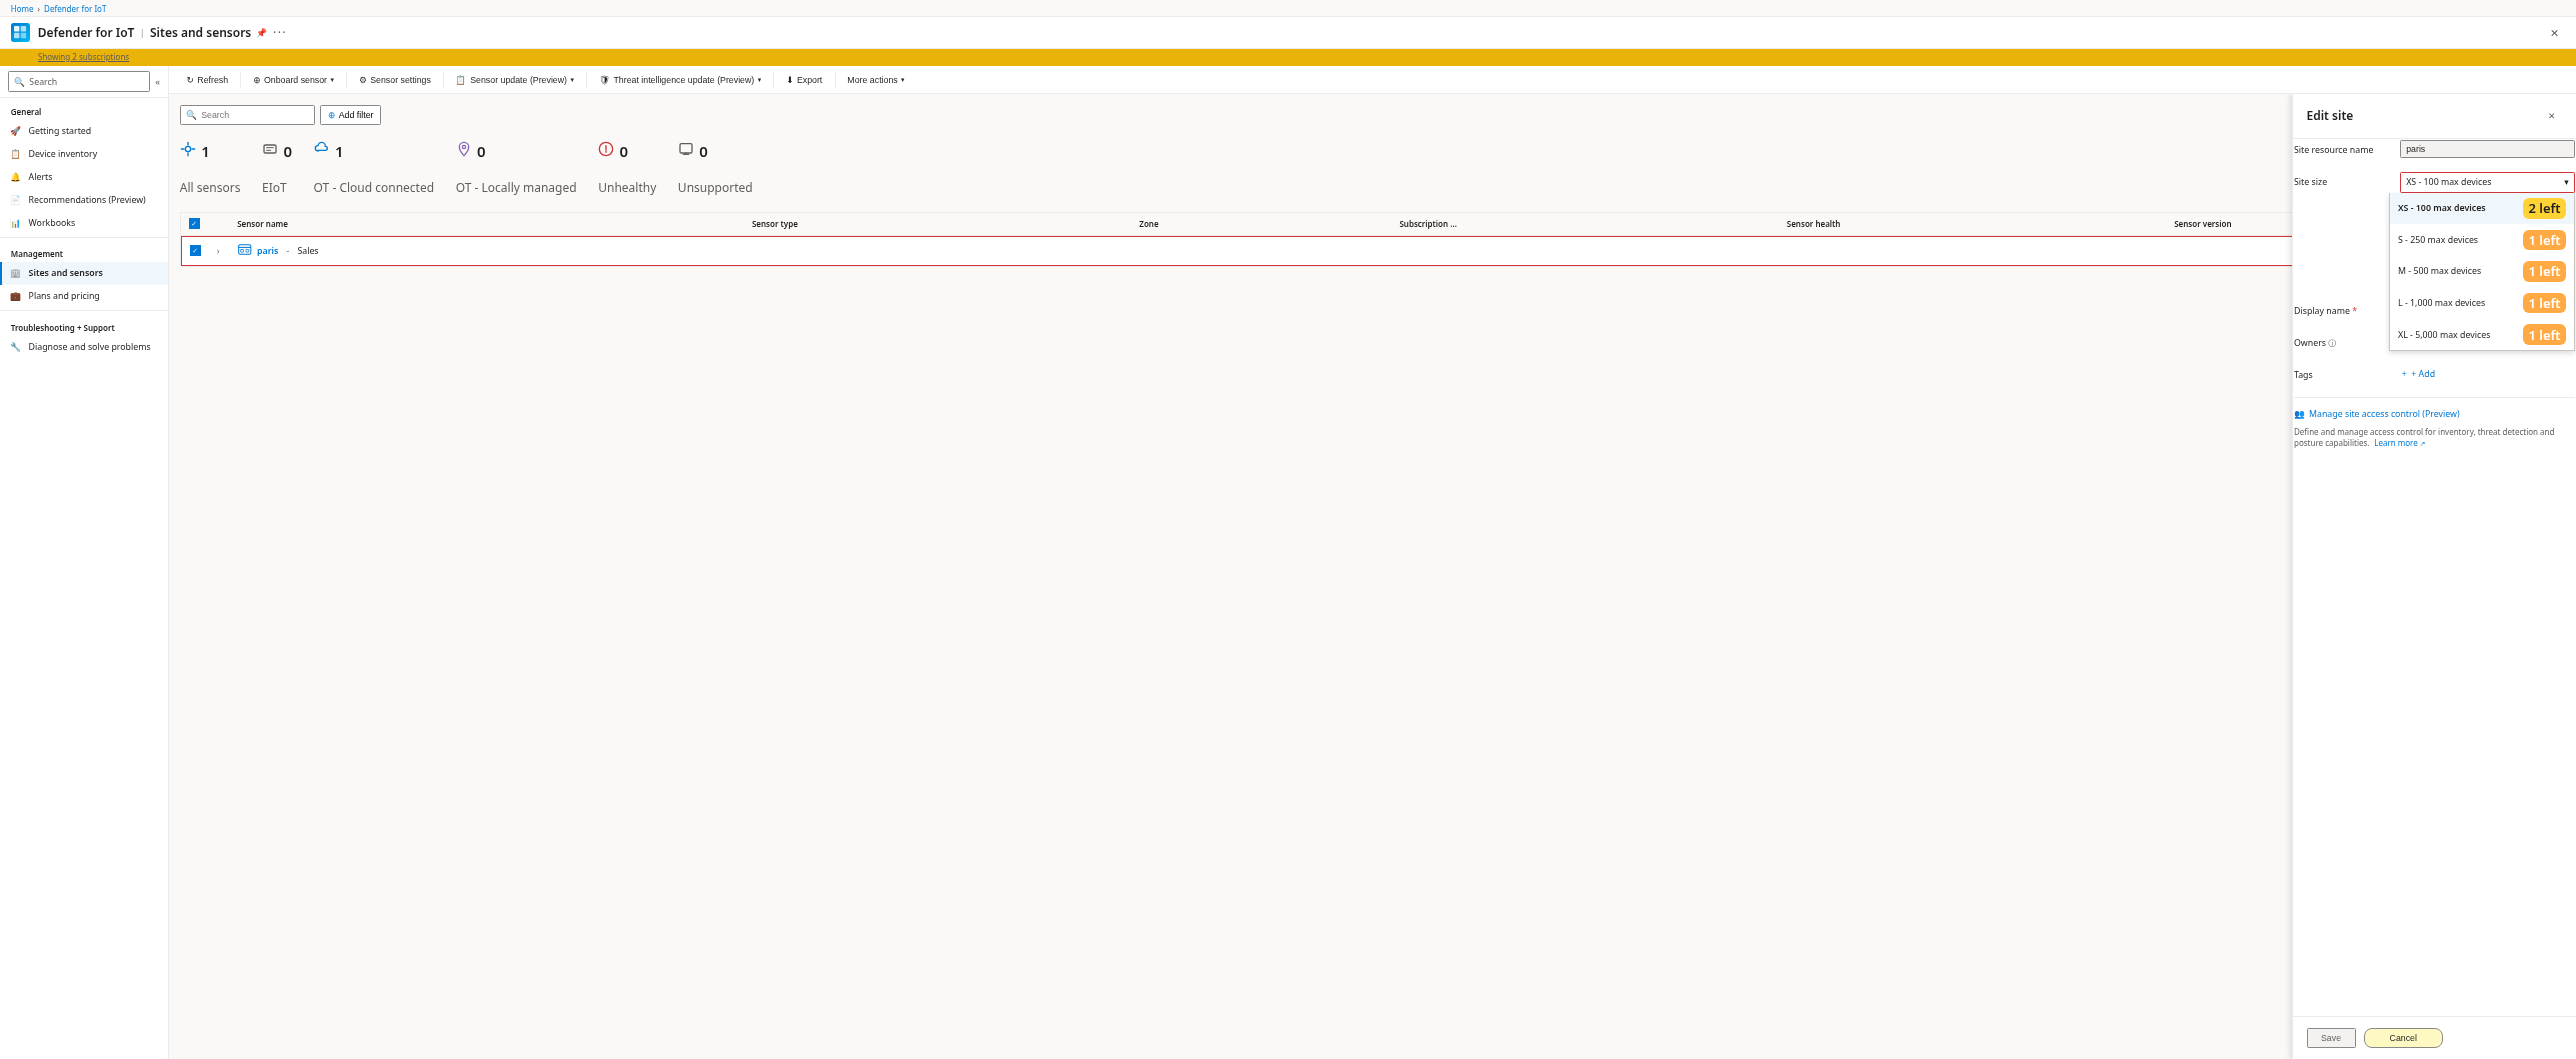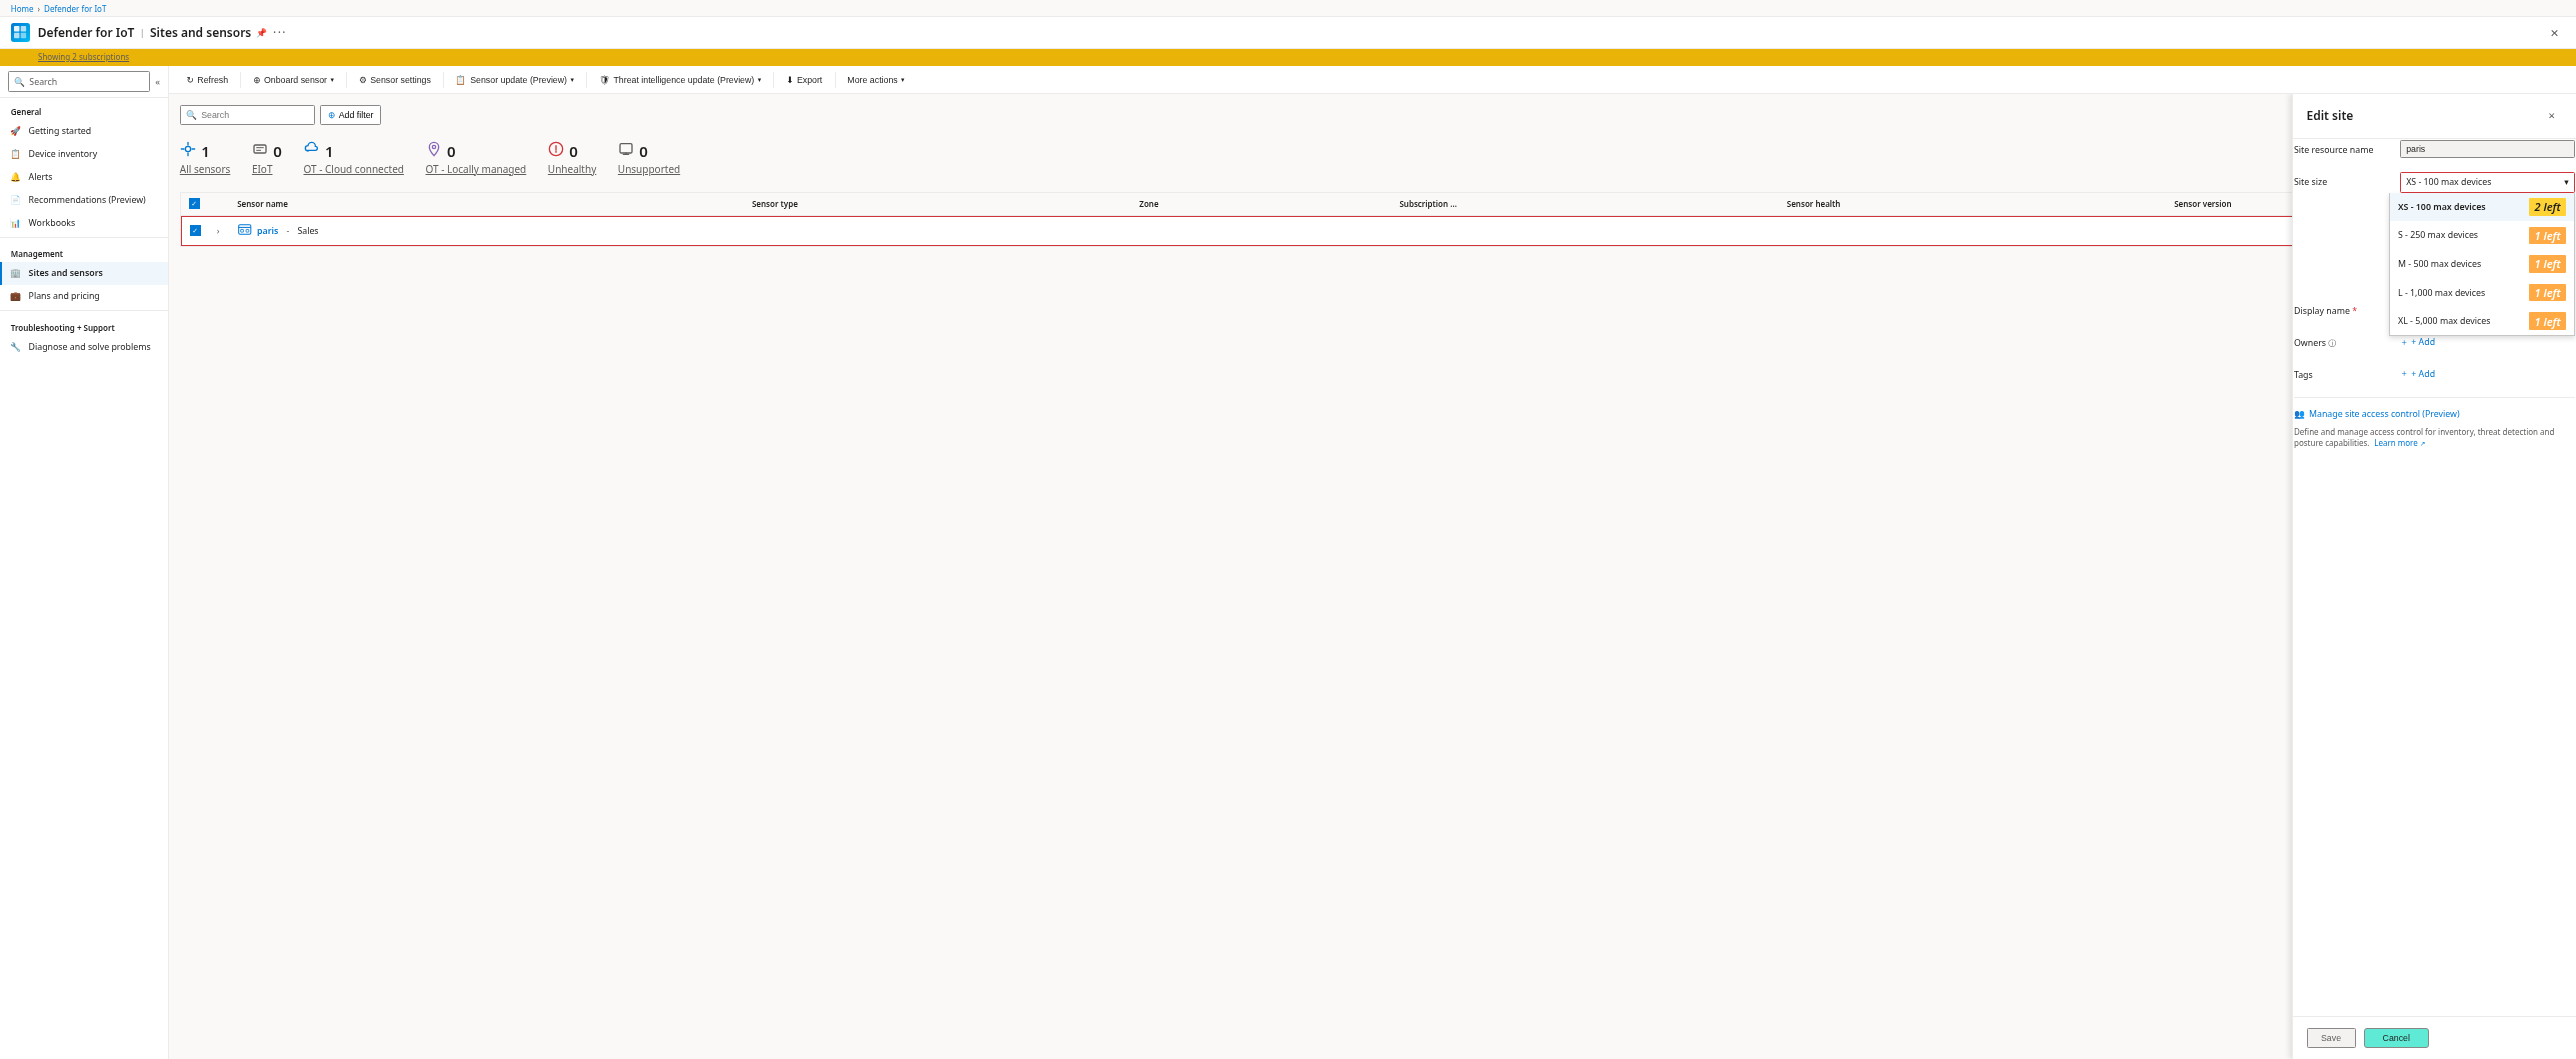--- a/index.html
+++ b/index.html
@@ -49,21 +49,21 @@
     .filter-bar { display: flex; gap: 5.4px; margin-bottom: 10.8px; }
     .filter-search { display: flex; align-items: center; border: 0.7px solid #8a8886; border-radius: 1.4px; padding: 2.7px 5.4px; background: #fff; gap: 4px; width: 135px; }
     .filter-search input { border: none; outline: none; font-size: 8.8px; width: 100%; color: #201f1e; }
     .add-filter-btn { display: flex; align-items: center; gap: 3.4px; padding: 3.4px 6.8px; border: 0.7px solid #8a8886; background: #fff; cursor: pointer; font-size: 8.8px; border-radius: 1.4px; }
 
     
     .stats-row { display: flex; gap: 21.6px; margin-bottom: 10.8px; padding: 5.4px 0; }
     .stat-item { display: flex; flex-direction: column; align-items: flex-start; cursor: pointer; }
     .stat-top { display: flex; align-items: center; gap: 5.4px; }
     .stat-number { font-size: 15px; font-weight: 600; }
-    .stat-label { font-size: 10px; color: #605e5c; margin-top: 1px; text-decoration: underline; }
+    .stat-label { font-size: 12px; color: #605e5c; margin-top: 18px; }
 
     
     .showing-label { font-size: 8.8px; color: #605e5c; margin-bottom: 5.4px; }
 
     
     .table-container { background: #fff; border: 0.7px solid #edebe9; }
     .table-header { display: flex; align-items: center; padding: 5.4px 8px; border-bottom: 0.7px solid #edebe9; background: #faf9f8; gap: 5.4px; }
     .table-header-cell { font-size: 8px; font-weight: 600; color: #201f1e; }
     .col-check { width: 21.6px; flex-shrink: 0; }
     .col-expand { width: 16px; flex-shrink: 0; }
@@ -90,34 +90,34 @@
     .form-row { display: flex; align-items: flex-start; margin-bottom: 13.5px; gap: 10.8px; }
     .form-label { font-size: 8.8px; color: #201f1e; width: 95px; flex-shrink: 0; padding-top: 4px; }
     .form-control { flex: 1; }
     .form-input { width: 100%; border: 0.7px solid #8a8886; border-radius: 1.4px; padding: 3.4px 5.4px; font-size: 8.8px; color: #201f1e; background: #f3f2f1; }
     .form-select { width: 100%; border: 1.4px solid #d13438; border-radius: 1.4px; padding: 3.4px 5.4px; font-size: 8.8px; color: #201f1e; background: #fff; display: flex; align-items: center; justify-content: space-between; cursor: pointer; position: relative; }
 
     
     .dropdown-open { border: 1.4px solid #d13438; border-radius: 1.4px; background: #fff; }
     .dropdown-item { display: flex; align-items: center; justify-content: space-between; padding: 5.4px 8px; cursor: pointer; font-size: 8.8px; }
     .dropdown-item.selected { background: #eff6fc; font-weight: 600; }
-    .badge { padding: 1.4px 5.4px; border-radius: 1px; font-size: 11px; font-weight: 600; font-style: italic; }
+    .badge { padding: 1.4px 5.4px; border-radius: 6px; font-size: 13px; font-weight: 600; }
     .badge-yellow { background: #ffd335; color: #201f1e; }
     .badge-orange { background: #ffaa44; color: #fff; }
 
     .required-star { color: #d13438; }
     .info-icon { color: #605e5c; font-size: 8px; cursor: pointer; }
 
     .manage-link { color: #0078d4; cursor: pointer; font-size: 8.8px; display: flex; align-items: center; gap: 4px; margin-bottom: 5.4px; }
     .manage-desc { font-size: 8px; color: #605e5c; line-height: 1.4; }
     .manage-desc a { color: #0078d4; cursor: pointer; }
 
     .panel-footer { padding: 10.8px 13.5px; border-top: 0.7px solid #edebe9; display: flex; gap: 8px; justify-content: flex-start; }
     .btn-save { padding: 4px 13.5px; background: #f3f2f1; border: 0.7px solid #8a8886; border-radius: 1.4px; cursor: pointer; font-size: 8.8px; color: #605e5c; }
-    .btn-cancel { padding: 4px 18px; background: #5eead4; border: 0.7px solid #8a8886; border-radius: 3px; cursor: pointer; font-size: 8.8px; color: #201f1e; }
+    .btn-cancel { padding: 4px 25px; background: #fef9c3; border: 0.7px solid #8a8886; border-radius: 8px; cursor: pointer; font-size: 8.8px; color: #201f1e; }
 
     .add-btn { color: #0078d4; cursor: pointer; font-size: 8.8px; display: flex; align-items: center; gap: 2.7px; padding: 2.7px 0; }
   </style>
 </head>
 <body>
 
 <div style="display:flex; flex-direction:column; height:100vh; overflow:hidden;">
 
   <div class="breadcrumb">
     <a>Home</a>

